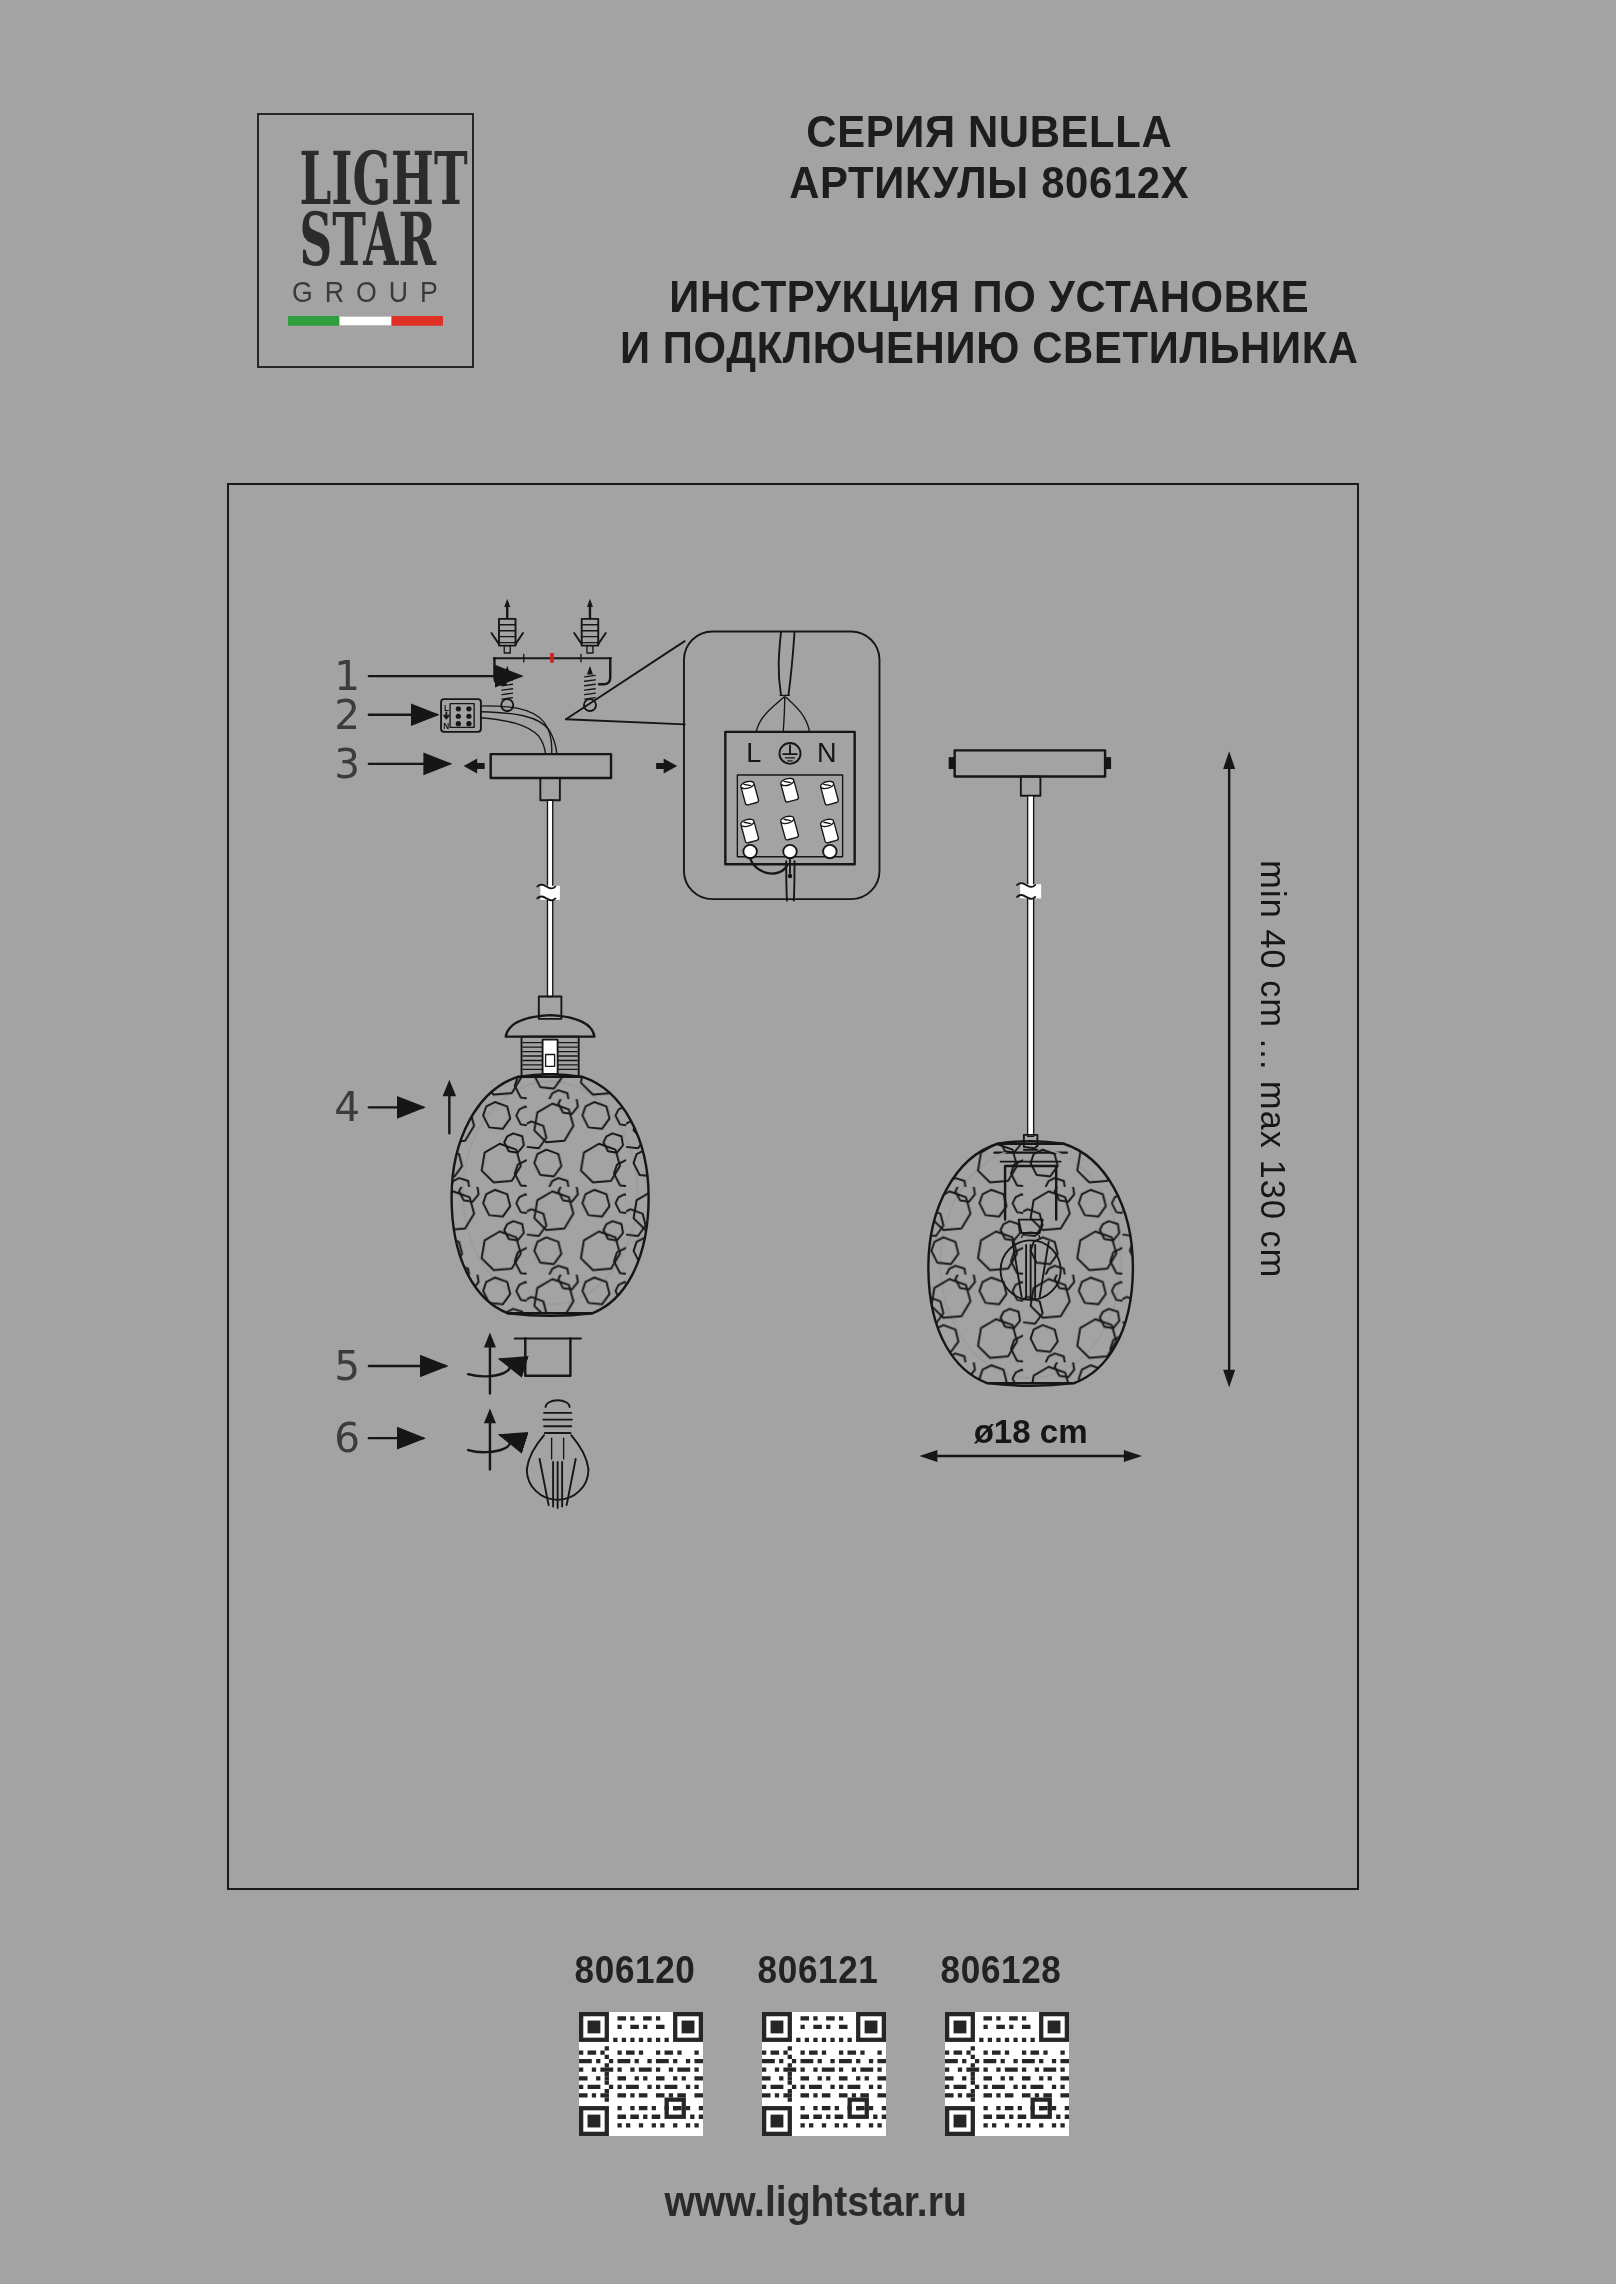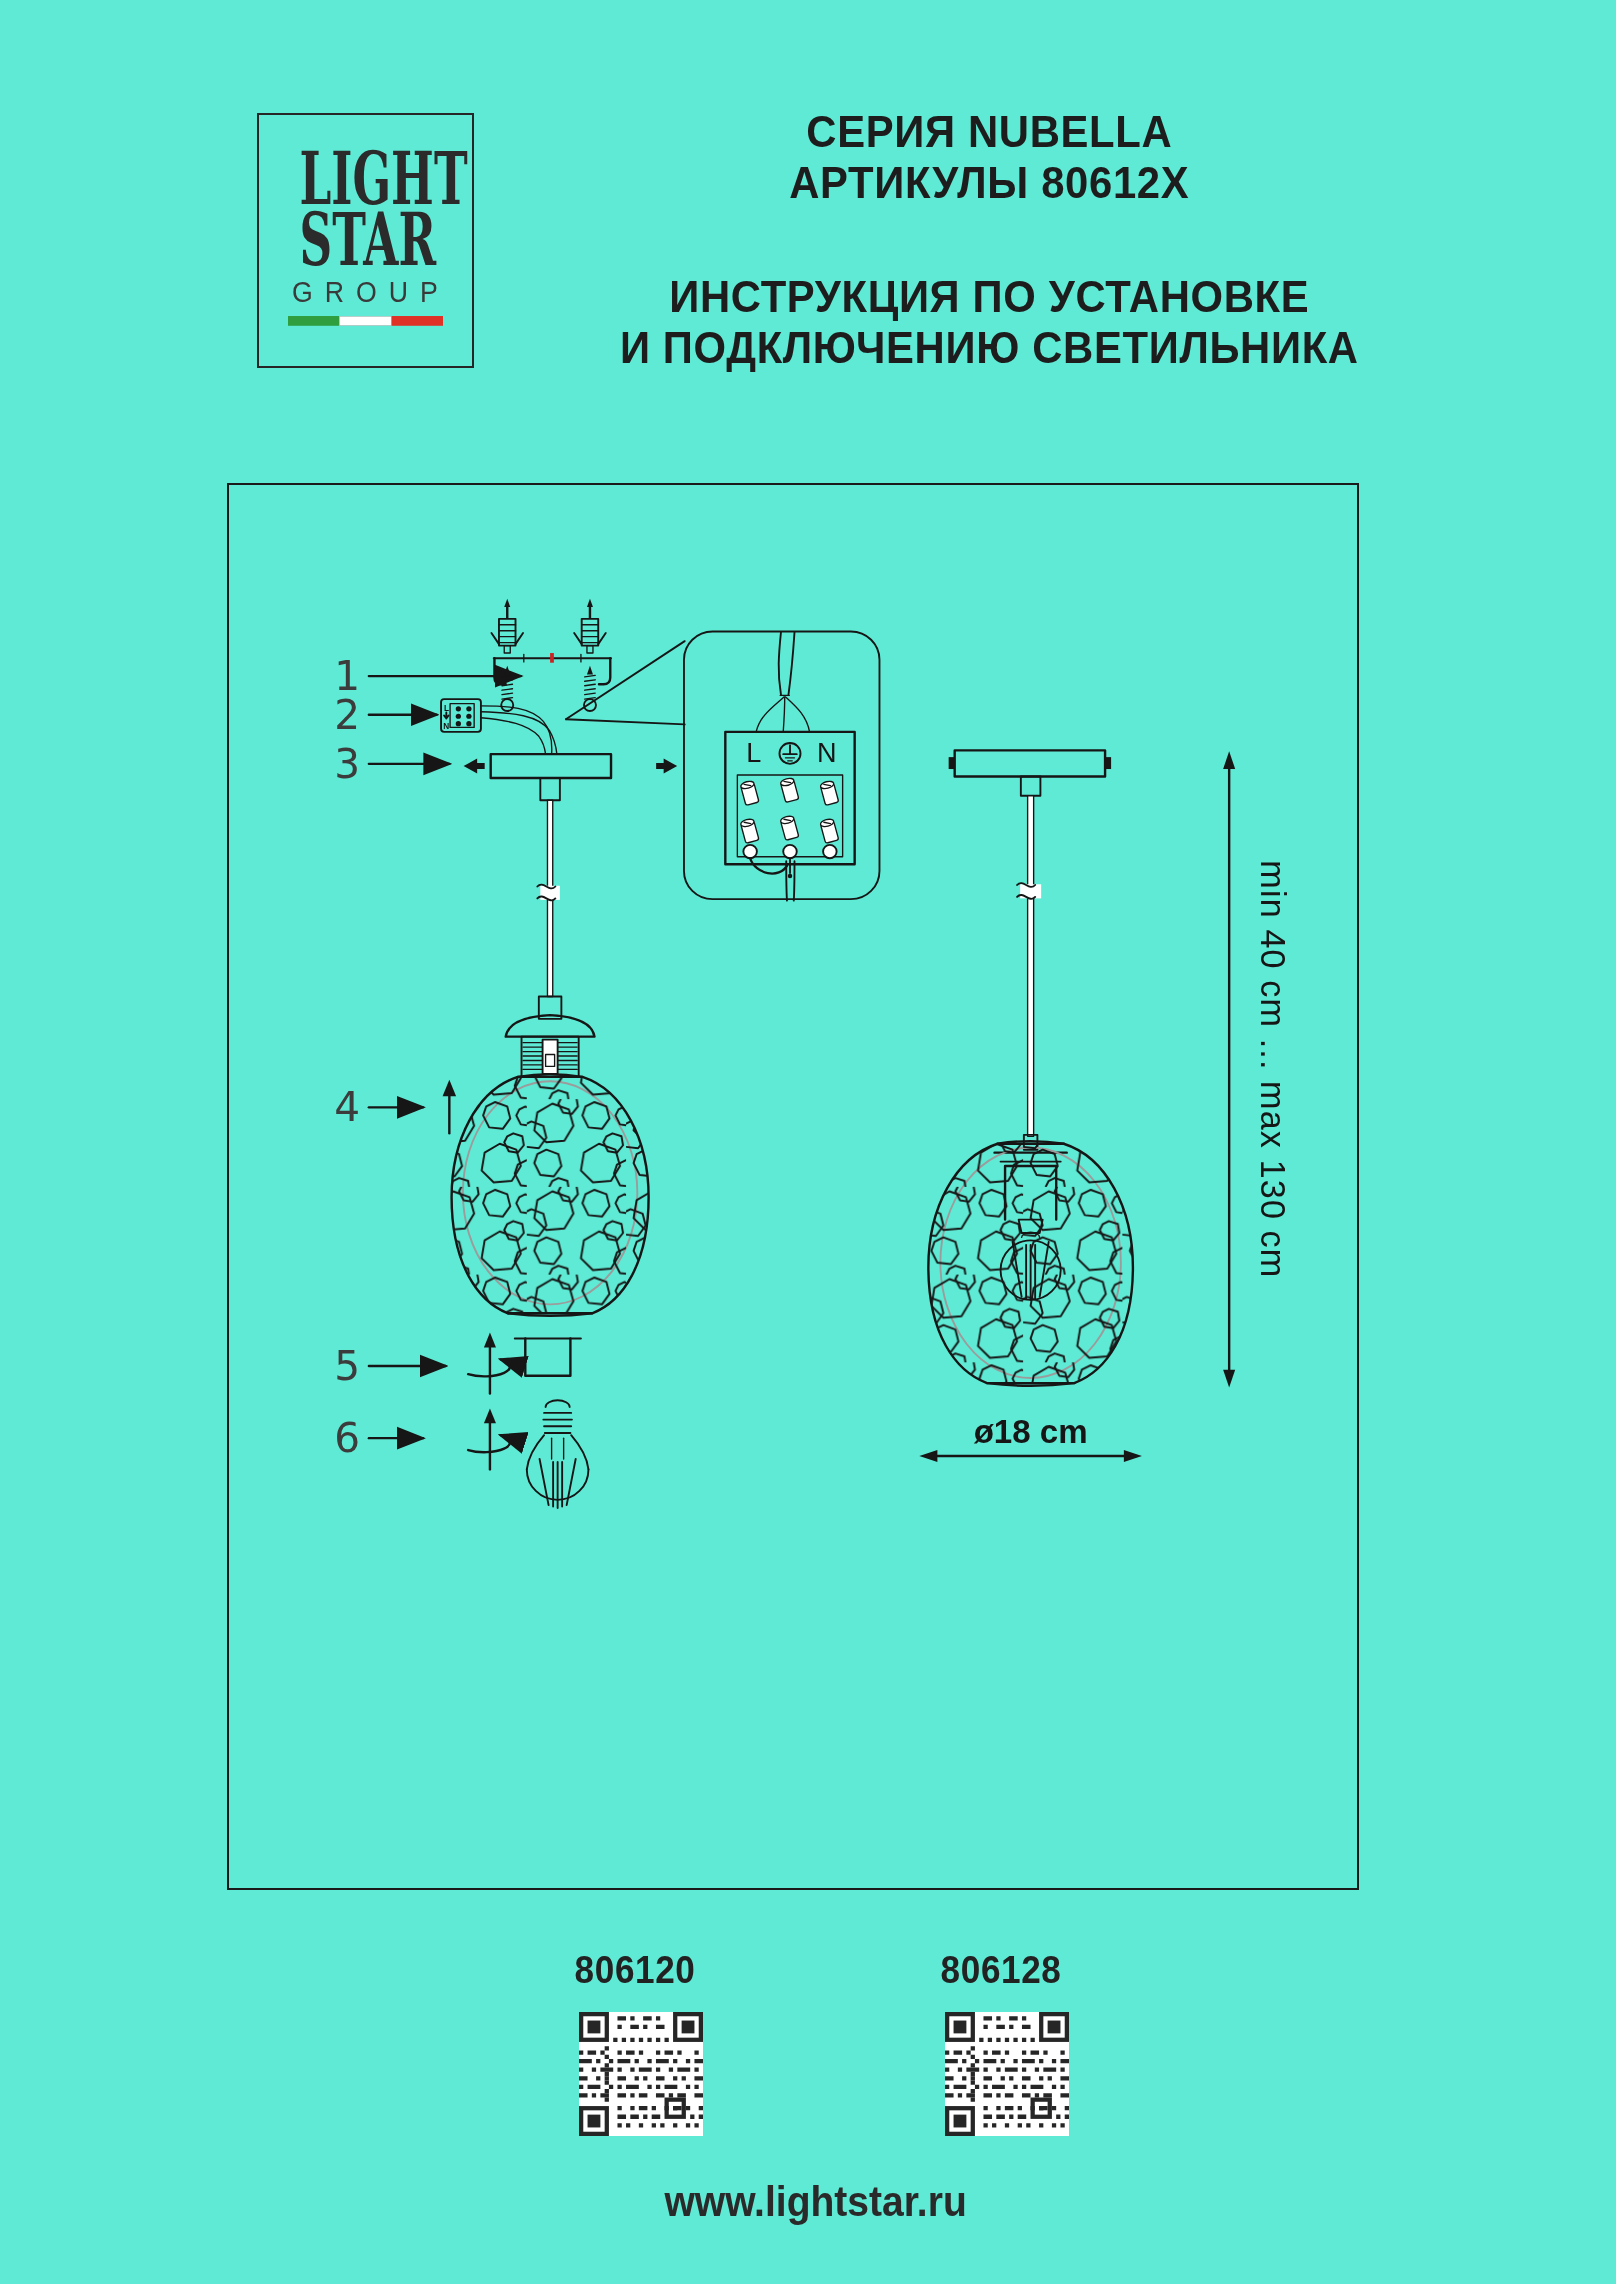--- a/index.html
+++ b/index.html
@@ -1,16 +1,16 @@
 <!DOCTYPE html>
 <html style="font-size:10.4px"><head>
 <meta charset="utf-8">
 <style>
   html,body{margin:0;padding:0;background:#ffffff;}
-  .page{position:relative;width:1616px;height:2284px;background:#5eead4;overflow:hidden;
+  .page{position:relative;width:1616px;height:2284px;background:#a3a3a3;overflow:hidden;
         font-family:"Liberation Sans",sans-serif;color:#1d1d1d;}
   
   .logo{position:absolute;left:257px;top:113px;width:217px;height:255px;
         border:2.6px solid #262626;box-sizing:border-box;text-align:center;}
   .logo-light,.logo-star{font-family:"DejaVu Serif",serif;font-weight:bold;color:#2b2b2b;
         font-size:73px;line-height:61px;transform:scaleX(.62);transform-origin:50% 50%;white-space:nowrap;}
   .logo-light{margin-top:33px;}
   .logo-group{margin-top:7.8px;font-size:29px;line-height:29px;font-weight:400;color:#3a3a3a;
         letter-spacing:13px;text-indent:11.7px;transform:scaleX(.92);transform-origin:50% 50%;white-space:nowrap;}
   .logo-flag{margin-top:9px;}
@@ -398,20 +398,26 @@
       </symbol>
     </defs>
   </svg>
 
   <div class="article-col" style="left:553px;top:1948px;">
     <div class="article-code">806120</div>
     <svg width="124" height="124" viewBox="0 0 190 190">
         <use href="#qr"></use>
       </svg>
   </div>
+  <div class="article-col" style="left:736px;top:1948px;">
+    <div class="article-code">806121</div>
+    <svg width="124" height="124" viewBox="0 0 190 190">
+        <use href="#qr"></use>
+      </svg>
+  </div>
   <div class="article-col" style="left:919px;top:1948px;">
     <div class="article-code">806128</div>
     <svg width="124" height="124" viewBox="0 0 190 190">
         <use href="#qr"></use>
       </svg>
   </div>
 
   <div class="website">
     <span>www.lightstar.ru</span>
   </div>

